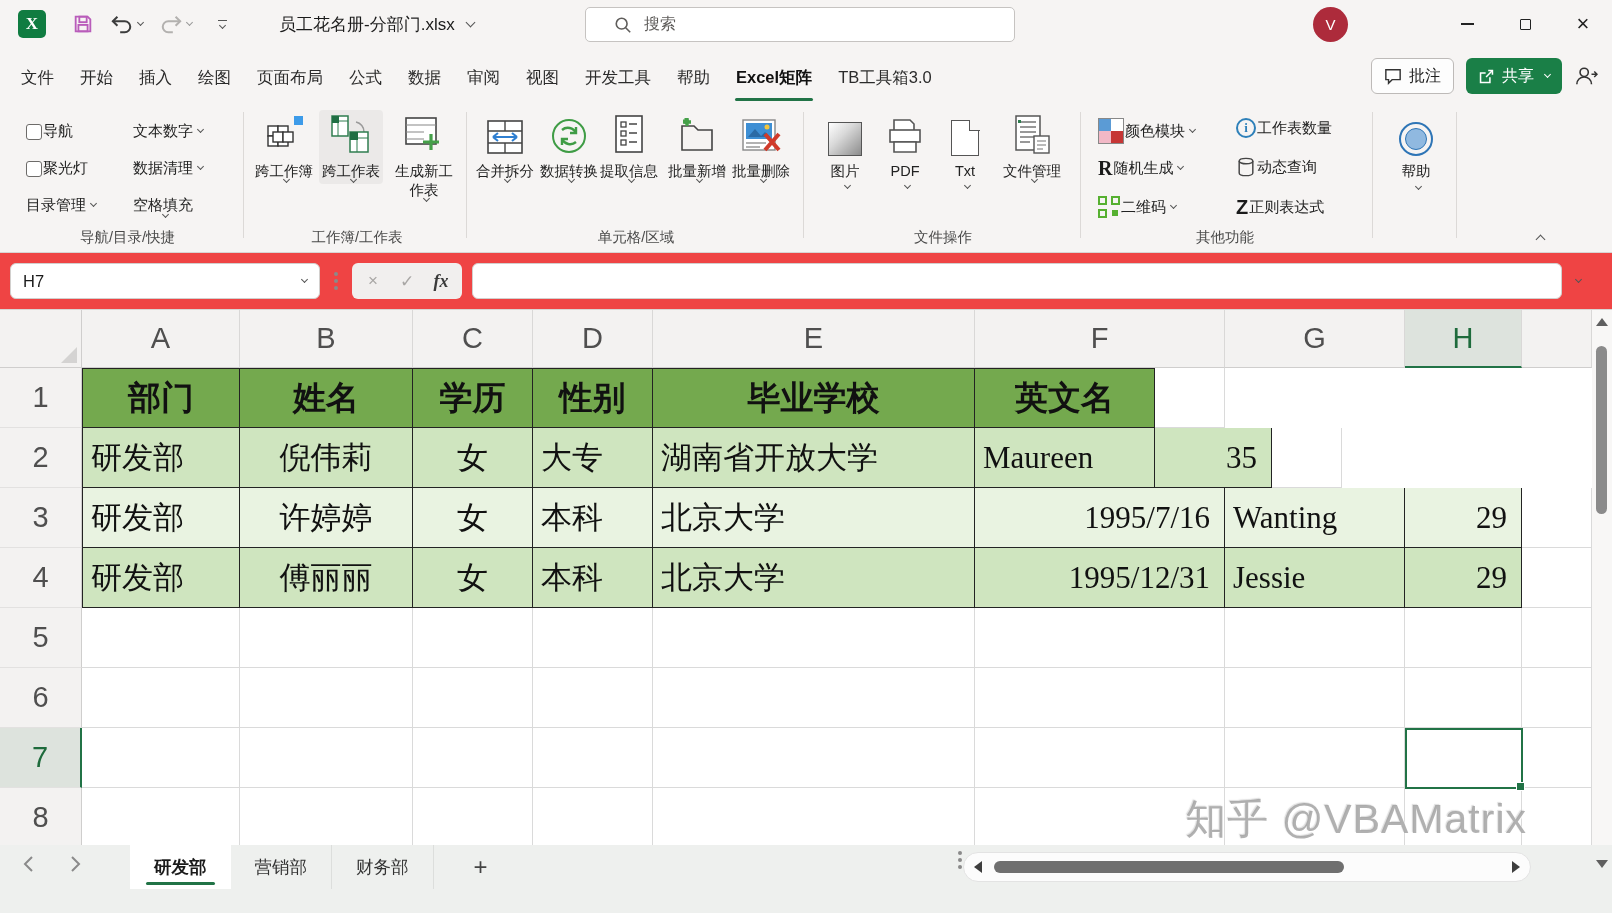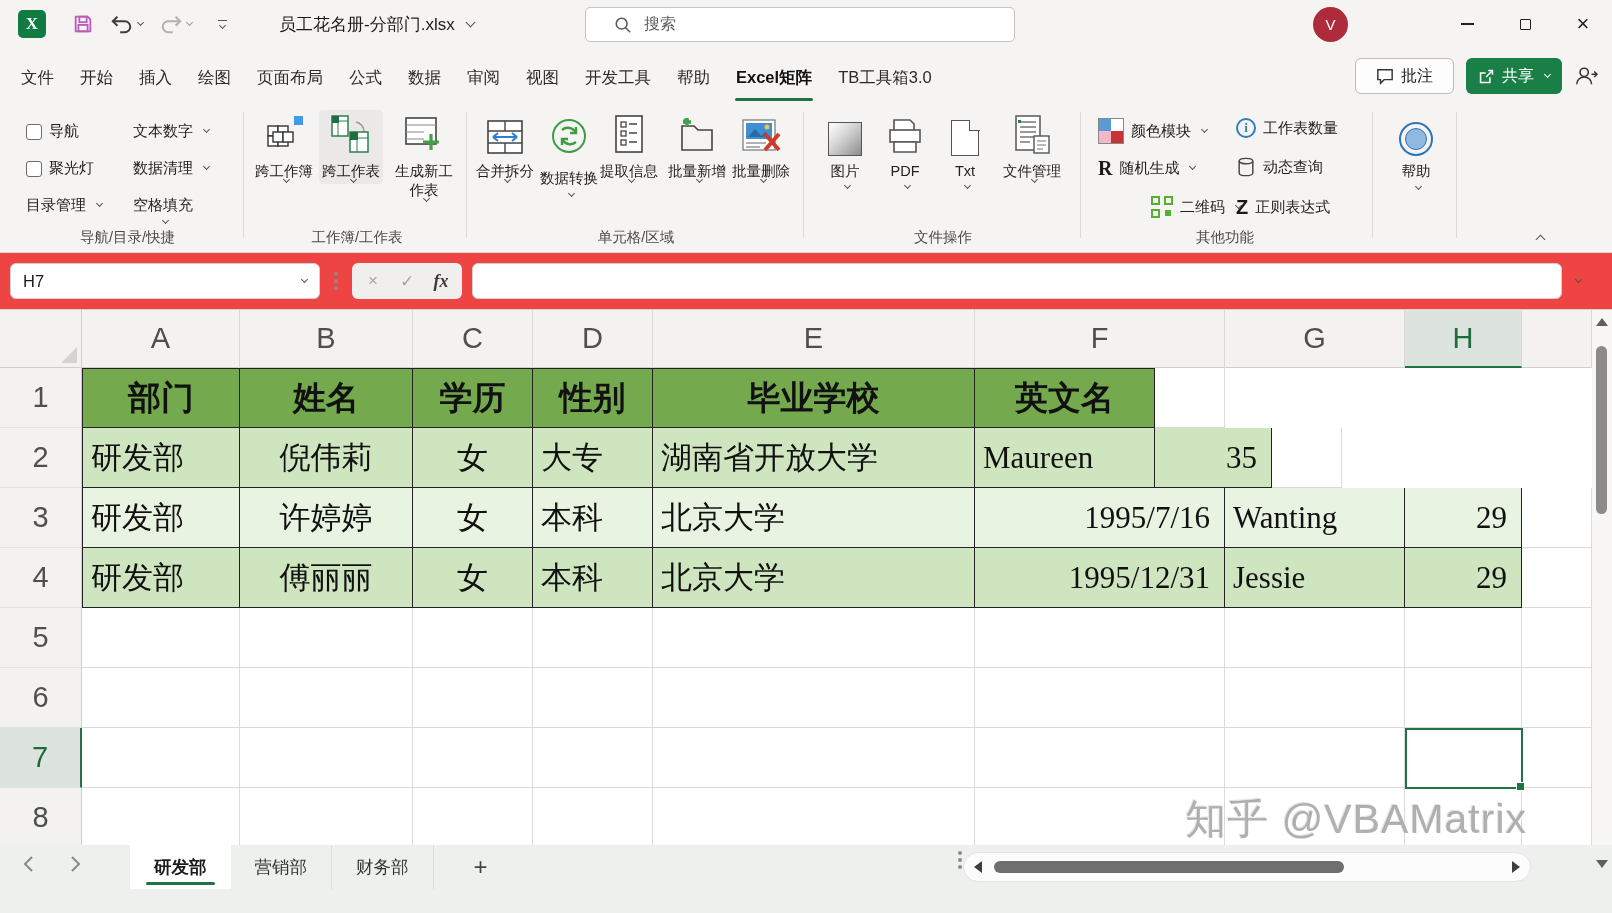--- a/index.html
+++ b/index.html
@@ -26,28 +26,28 @@
   .minbar { width:13px; height:1.6px; background:#222; }
   .maxbox { width:11px; height:11px; border:1.4px solid #222; border-radius:1px;}
 
   
   .tabrow { position:absolute; left:0; top:52px; width:1612px; height:52px; display:flex; align-items:center; font-size:16.5px; color:#2b2b2b; }
   .rtab { padding:10px 13px; white-space:nowrap; cursor:default; }
   .rtab.first { margin-left:8px; }
   .rtab.active { font-weight:bold; color:#111; position:relative; }
   .rtab.active::after { content:""; position:absolute; left:12px; right:12px; bottom:-2px; height:3.5px; background:#217346; border-radius:2px;}
   .tabrow-right { position:absolute; right:14px; top:58px; display:flex; align-items:center; gap:12px;}
-  .comments-btn { border:1px solid #bdbab8; border-radius:6px; background:#fdfdfd; height:36px; display:flex; align-items:center; gap:7px; padding:0 20px; font-size:16px; color:#222;}
+  .comments-btn { border:1px solid #bdbab8; border-radius:6px; background:#fdfdfd; height:36px; display:flex; align-items:center; gap:7px; padding:0 12px; font-size:16px; color:#222;}
   .share-btn { background:#1a7f47; border-radius:6px; height:36px; display:flex; align-items:center; gap:7px; padding:0 12px; color:#fff; font-size:16px; }
 
   
   .ribbon { position:absolute; left:0; top:104px; width:1612px; height:149px; background:#f6f4f3; border-bottom:1px solid #d8d5d3; }
   .rgroup-label { position:absolute; top:124px; font-size:14.5px; color:#4a4a4a; text-align:center; }
   .rsep { position:absolute; top:8px; width:1px; height:126px; background:#ddDAD8; background:#dcd9d7;}
-  .smallrow { position:absolute; font-size:15px; color:#222; display:flex; align-items:center; gap:7px; white-space:nowrap;}
+  .smallrow { position:absolute; font-size:15px; color:#222; display:flex; align-items:center; gap:1px; white-space:nowrap;}
   .chkbox { width:16px; height:16px; border:1.5px solid #6d6b69; border-radius:3px; background:#fff; }
   .bigbtn { position:absolute; top:8px; display:flex; flex-direction:column; align-items:center; text-align:center; font-size:14.5px; color:#222; line-height:1.3; }
   .bigbtn .ic { height:44px; display:flex; align-items:flex-end; justify-content:center; margin-bottom:6px; }
   .bigbtn.hov { background:#ebe9e8; border-radius:4px; padding:2px 2px; top:6px;}
   .collapse-chev { position:absolute; right:68px; top:128px; }
 
   
   .ic-pic { width:34px; height:34px; border:1.5px solid #555; background:linear-gradient(135deg,#ffffff 0%,#d9d9d9 40%,#8c8c8c 100%); }
   .ic-doc { width:28px; height:36px; border:1.5px solid #555; background:#fff; position:relative; }
   .ic-doc::before { content:""; position:absolute; right:-1.5px; top:-1.5px; width:10px; height:10px; background:#f6f4f3; border-left:1.5px solid #555; border-bottom:1.5px solid #555; }
@@ -292,21 +292,21 @@
     <div class="ic">
       <svg width="40" height="38" viewBox="0 0 40 38">
           <rect x="3" y="3" width="34" height="32" fill="#fff" stroke="#444" stroke-width="1.6"></rect>
           <path d="M3 13 h34 M3 25 h34 M20 3 v10 M20 25 v10" stroke="#444" stroke-width="1.4"></path>
           <path d="M8 19 h24 m-24 0 l5 -4 m-5 4 l5 4 m19 -4 l-5 -4 m5 4 l-5 4" stroke="#2f7fd1" stroke-width="2.2" fill="none"></path>
         </svg>
     </div>
     <span>合并拆分</span>
       <span class="cv small"></span>
   </div>
-  <div class="bigbtn" style="left:540px; width:58px;gap:7px;">
+  <div class="bigbtn" style="left:540px; width:58px;">
     <div class="ic">
       <svg width="40" height="40" viewBox="0 0 40 40">
           <circle cx="20" cy="20" r="16" fill="none" stroke="#3f9c45" stroke-width="2"></circle>
           <path d="M13 14 a9 9 0 0 1 14 3" fill="none" stroke="#3f9c45" stroke-width="2.4"></path>
           <path d="M27 11 v6 h-6" fill="none" stroke="#3f9c45" stroke-width="2.4"></path>
           <path d="M27 26 a9 9 0 0 1 -14 -3" fill="none" stroke="#3f9c45" stroke-width="2.4"></path>
           <path d="M13 29 v-6 h6" fill="none" stroke="#3f9c45" stroke-width="2.4"></path>
         </svg>
     </div>
     <span>数据转换</span>
@@ -404,21 +404,21 @@
         <i></i>
       </span>
     <span>颜色模块</span>
       <span class="cv small"></span>
   </div>
   <div class="smallrow" style="left:1098px; top:53px;">
     <span class="letterR">R</span>
     <span>随机生成</span>
       <span class="cv small"></span>
   </div>
-  <div class="smallrow" style="left:1151px; top:92px;">
+  <div class="smallrow" style="left:1098px; top:92px;">
     <span class="qr-ic">
         <i style="left:0;top:0;"></i>
         <i style="right:0;top:0;"></i>
         <i style="left:0;bottom:0;"></i>
         <i class="b" style="right:2px;bottom:2px;"></i>
       </span>
     <span>二维码</span>
       <span class="cv small"></span>
   </div>
   <div class="smallrow" style="left:1236px; top:14px;">

